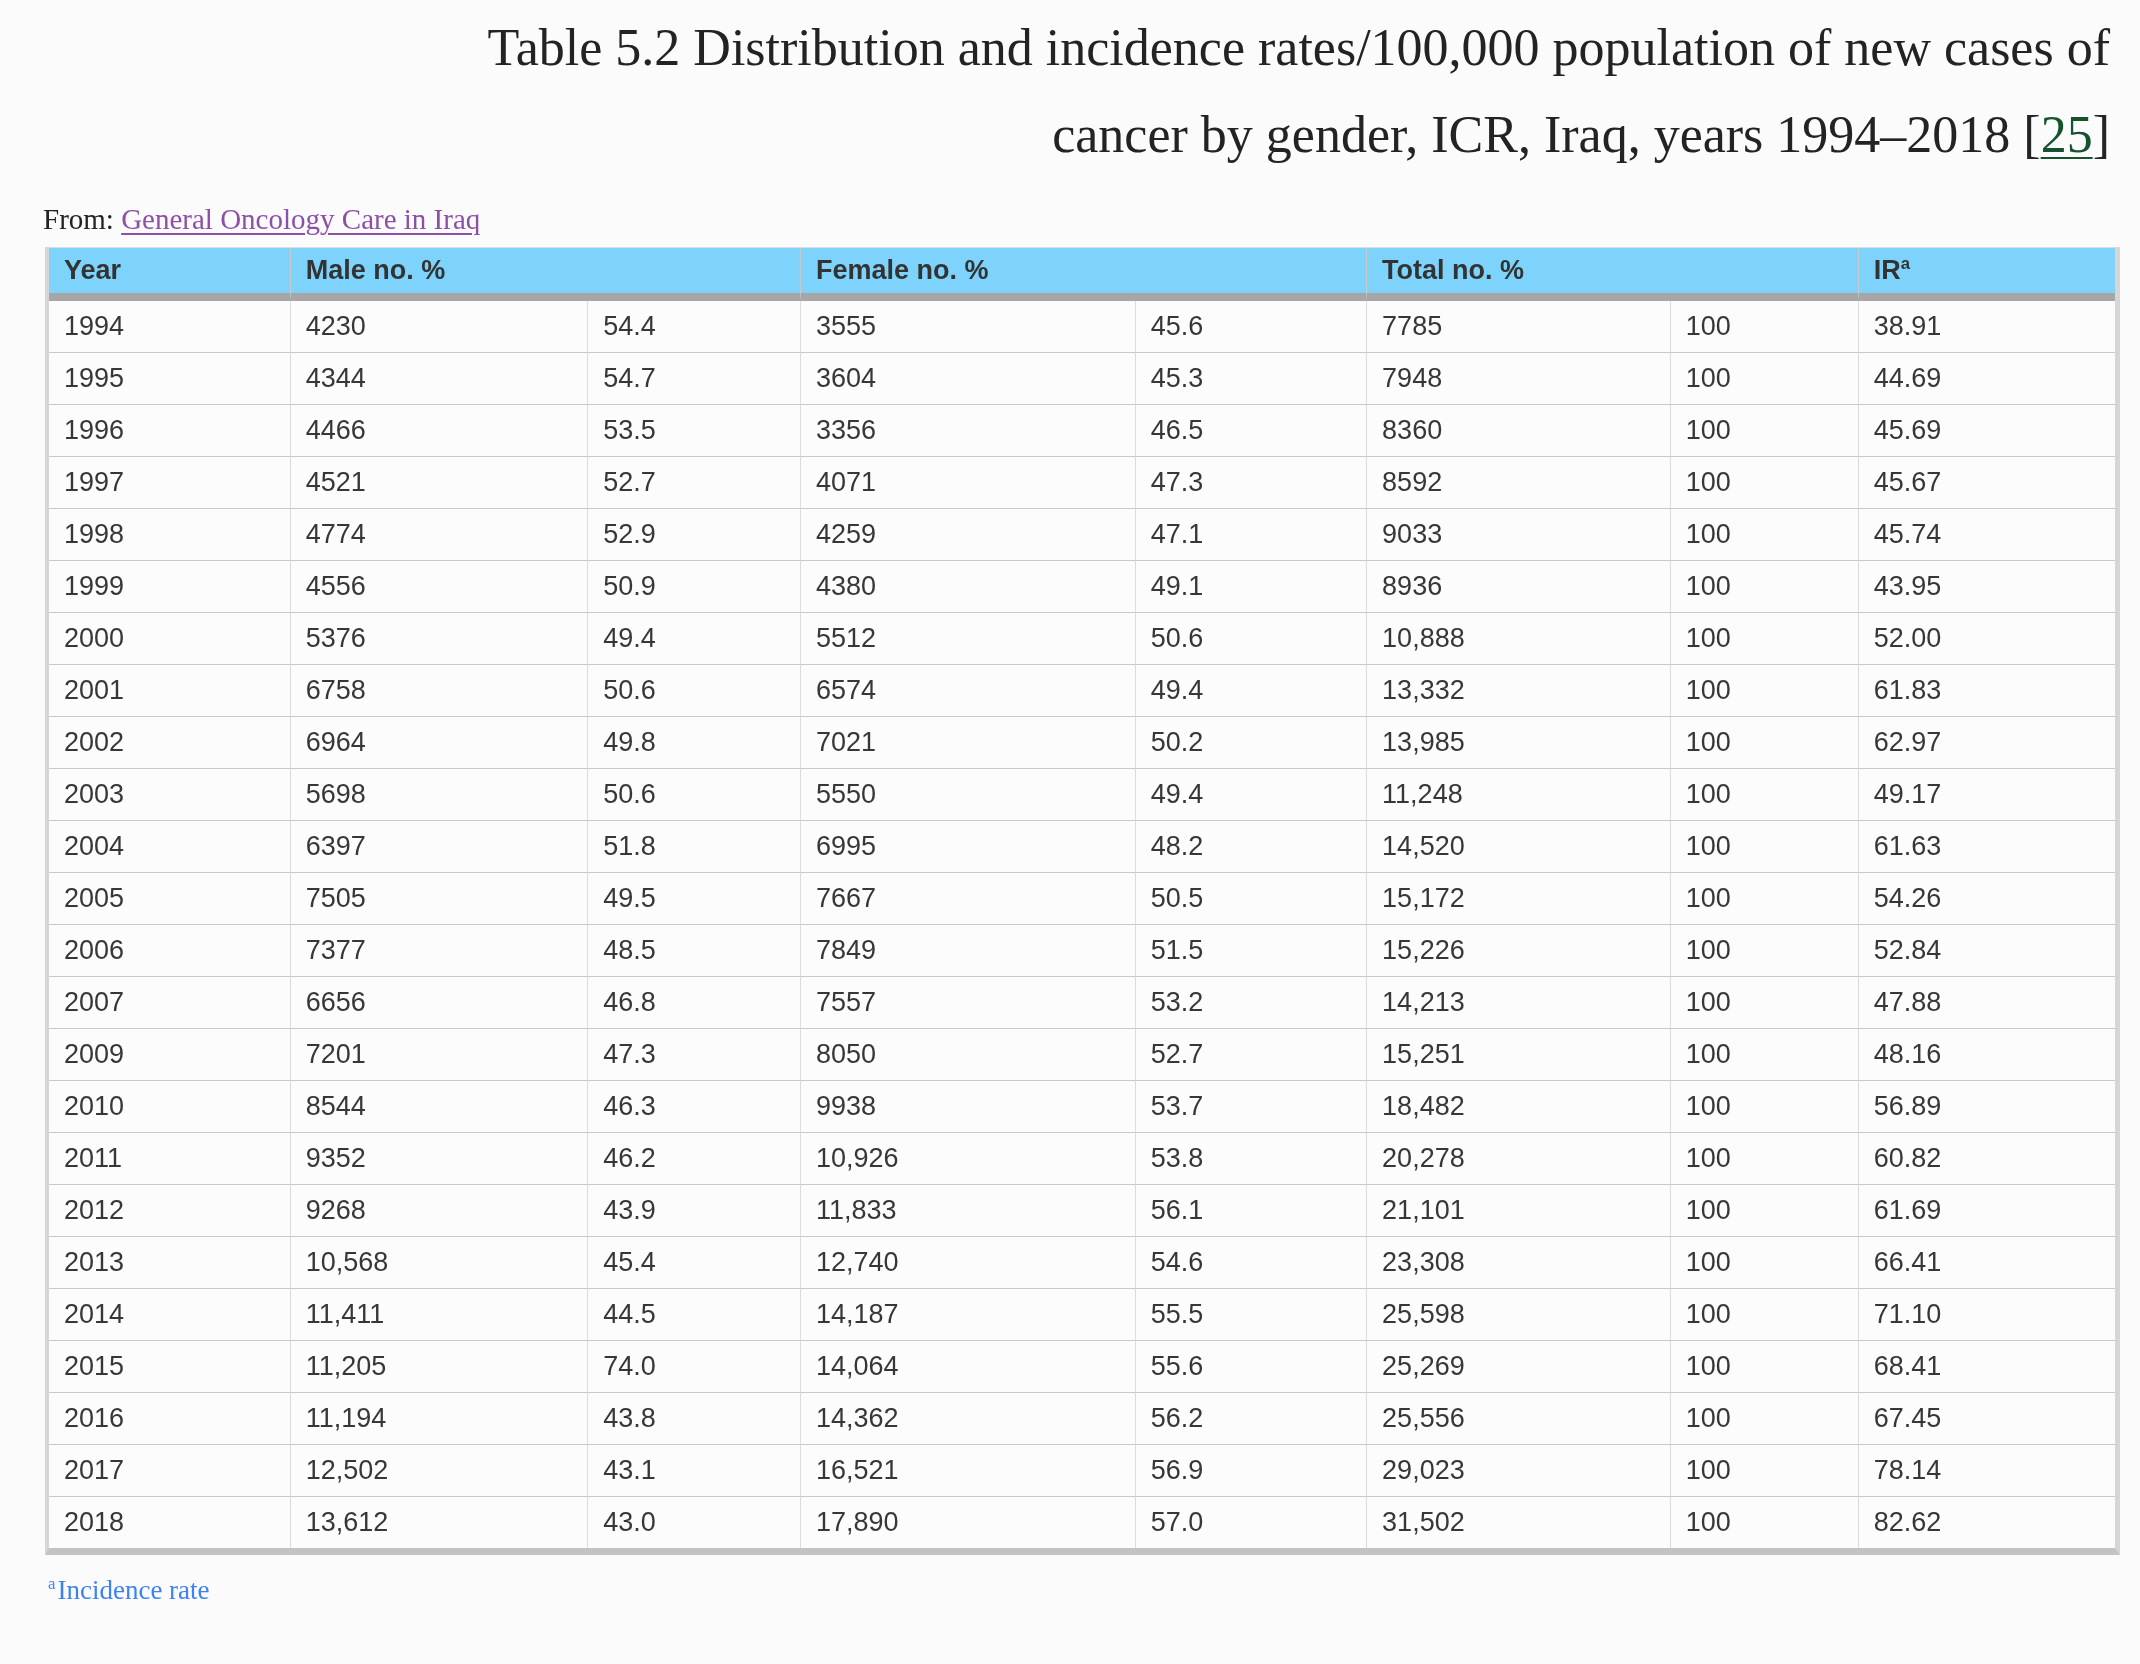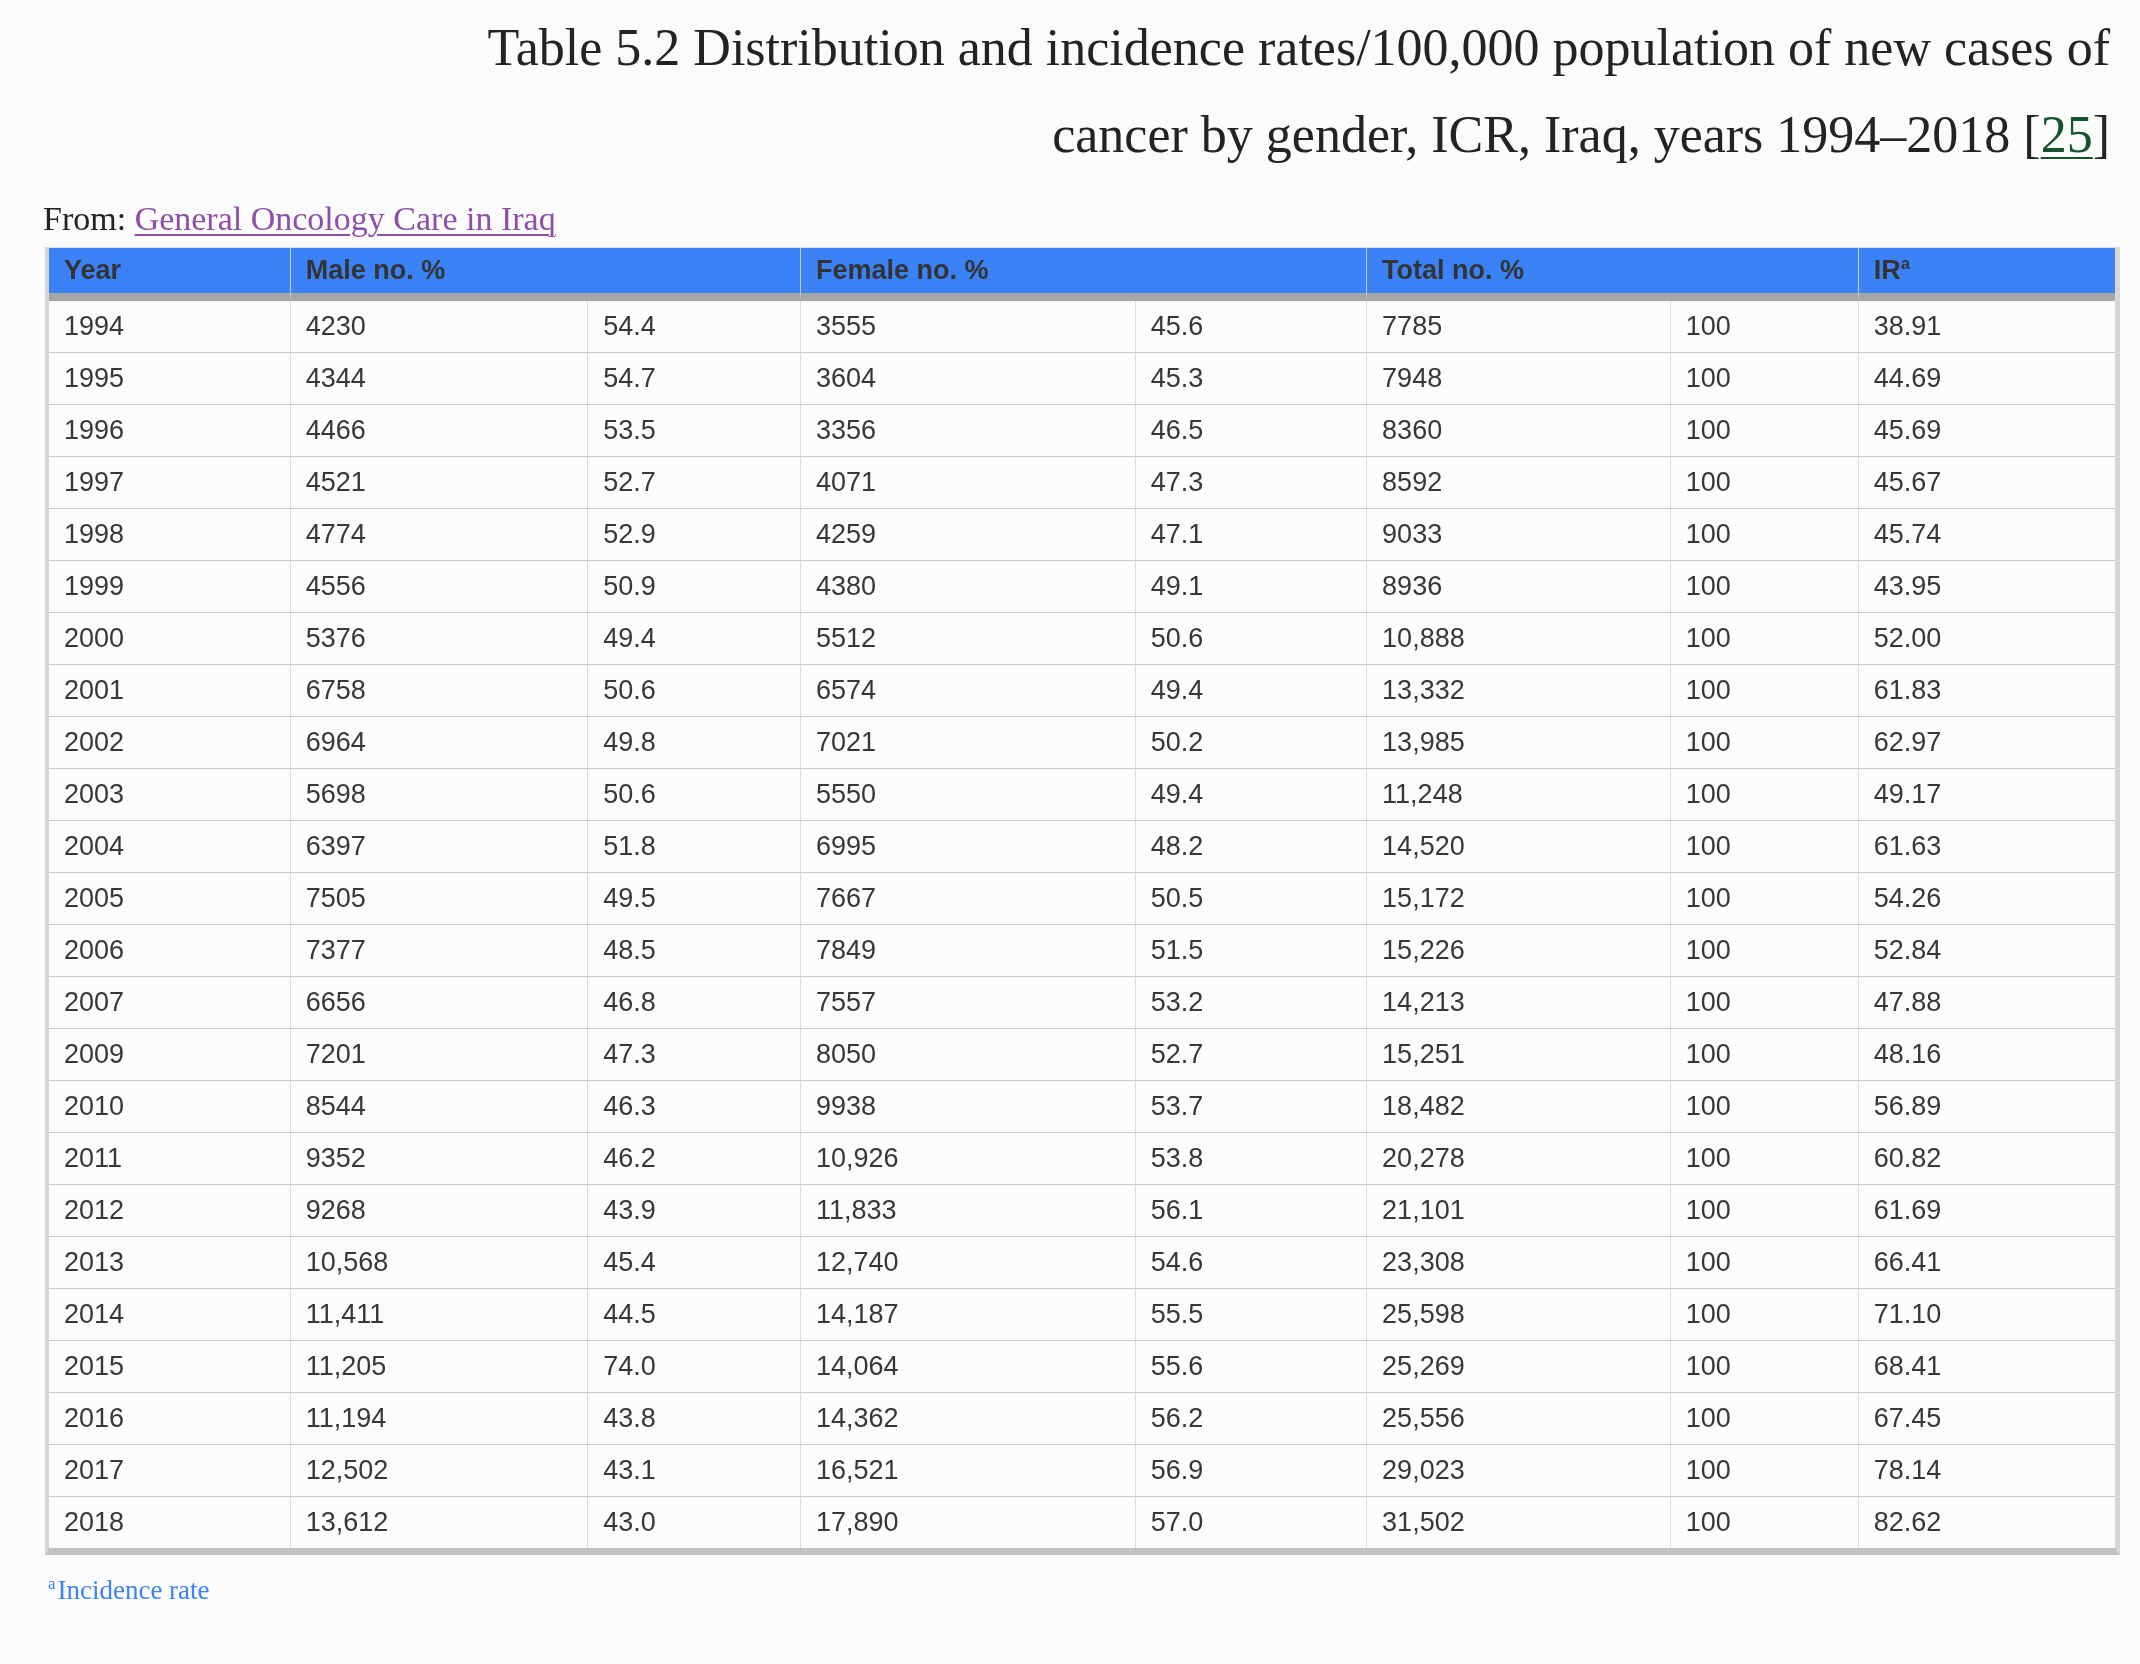--- a/index.html
+++ b/index.html
@@ -29,21 +29,21 @@
     text-decoration: underline;
     text-decoration-thickness: 2px;
     text-underline-offset: 5px;
     cursor: pointer;
   }
 
   
   p.from {
     margin: 26px 0 0 8px;
     font-family: "Liberation Serif", serif;
-    font-size: 34px;
+    font-size: 29px;
     line-height: 30px;
     color: #232323;
   }
   p.from a.source-link {
     color: #8d4fa8;
     text-decoration: underline;
     text-decoration-thickness: 2px;
     text-underline-offset: 4px;
     cursor: pointer;
   }
@@ -55,21 +55,21 @@
     table-layout: fixed;
     border-collapse: separate;
     border-spacing: 0;
     border-left: 4px solid #d6d6d6;
     border-right: 5px solid #d6d6d6;
     border-top: 1px solid #dcdcdc;
     border-bottom: 7px solid #c3c3c3;
     font-size: 27px;
   }
   table.data th {
-    background: #3b82f6;
+    background: #7dd3fc;
     color: #333333;
     font-weight: 700;
     text-align: left;
     padding: 7px 8px 7px 15px;
     line-height: 31px;
     border-bottom: 8px solid #a6a6a6;
     overflow: hidden;
     white-space: nowrap;
   }
   table.data th.grp { border-right: 1px solid #c9c9c9; }

